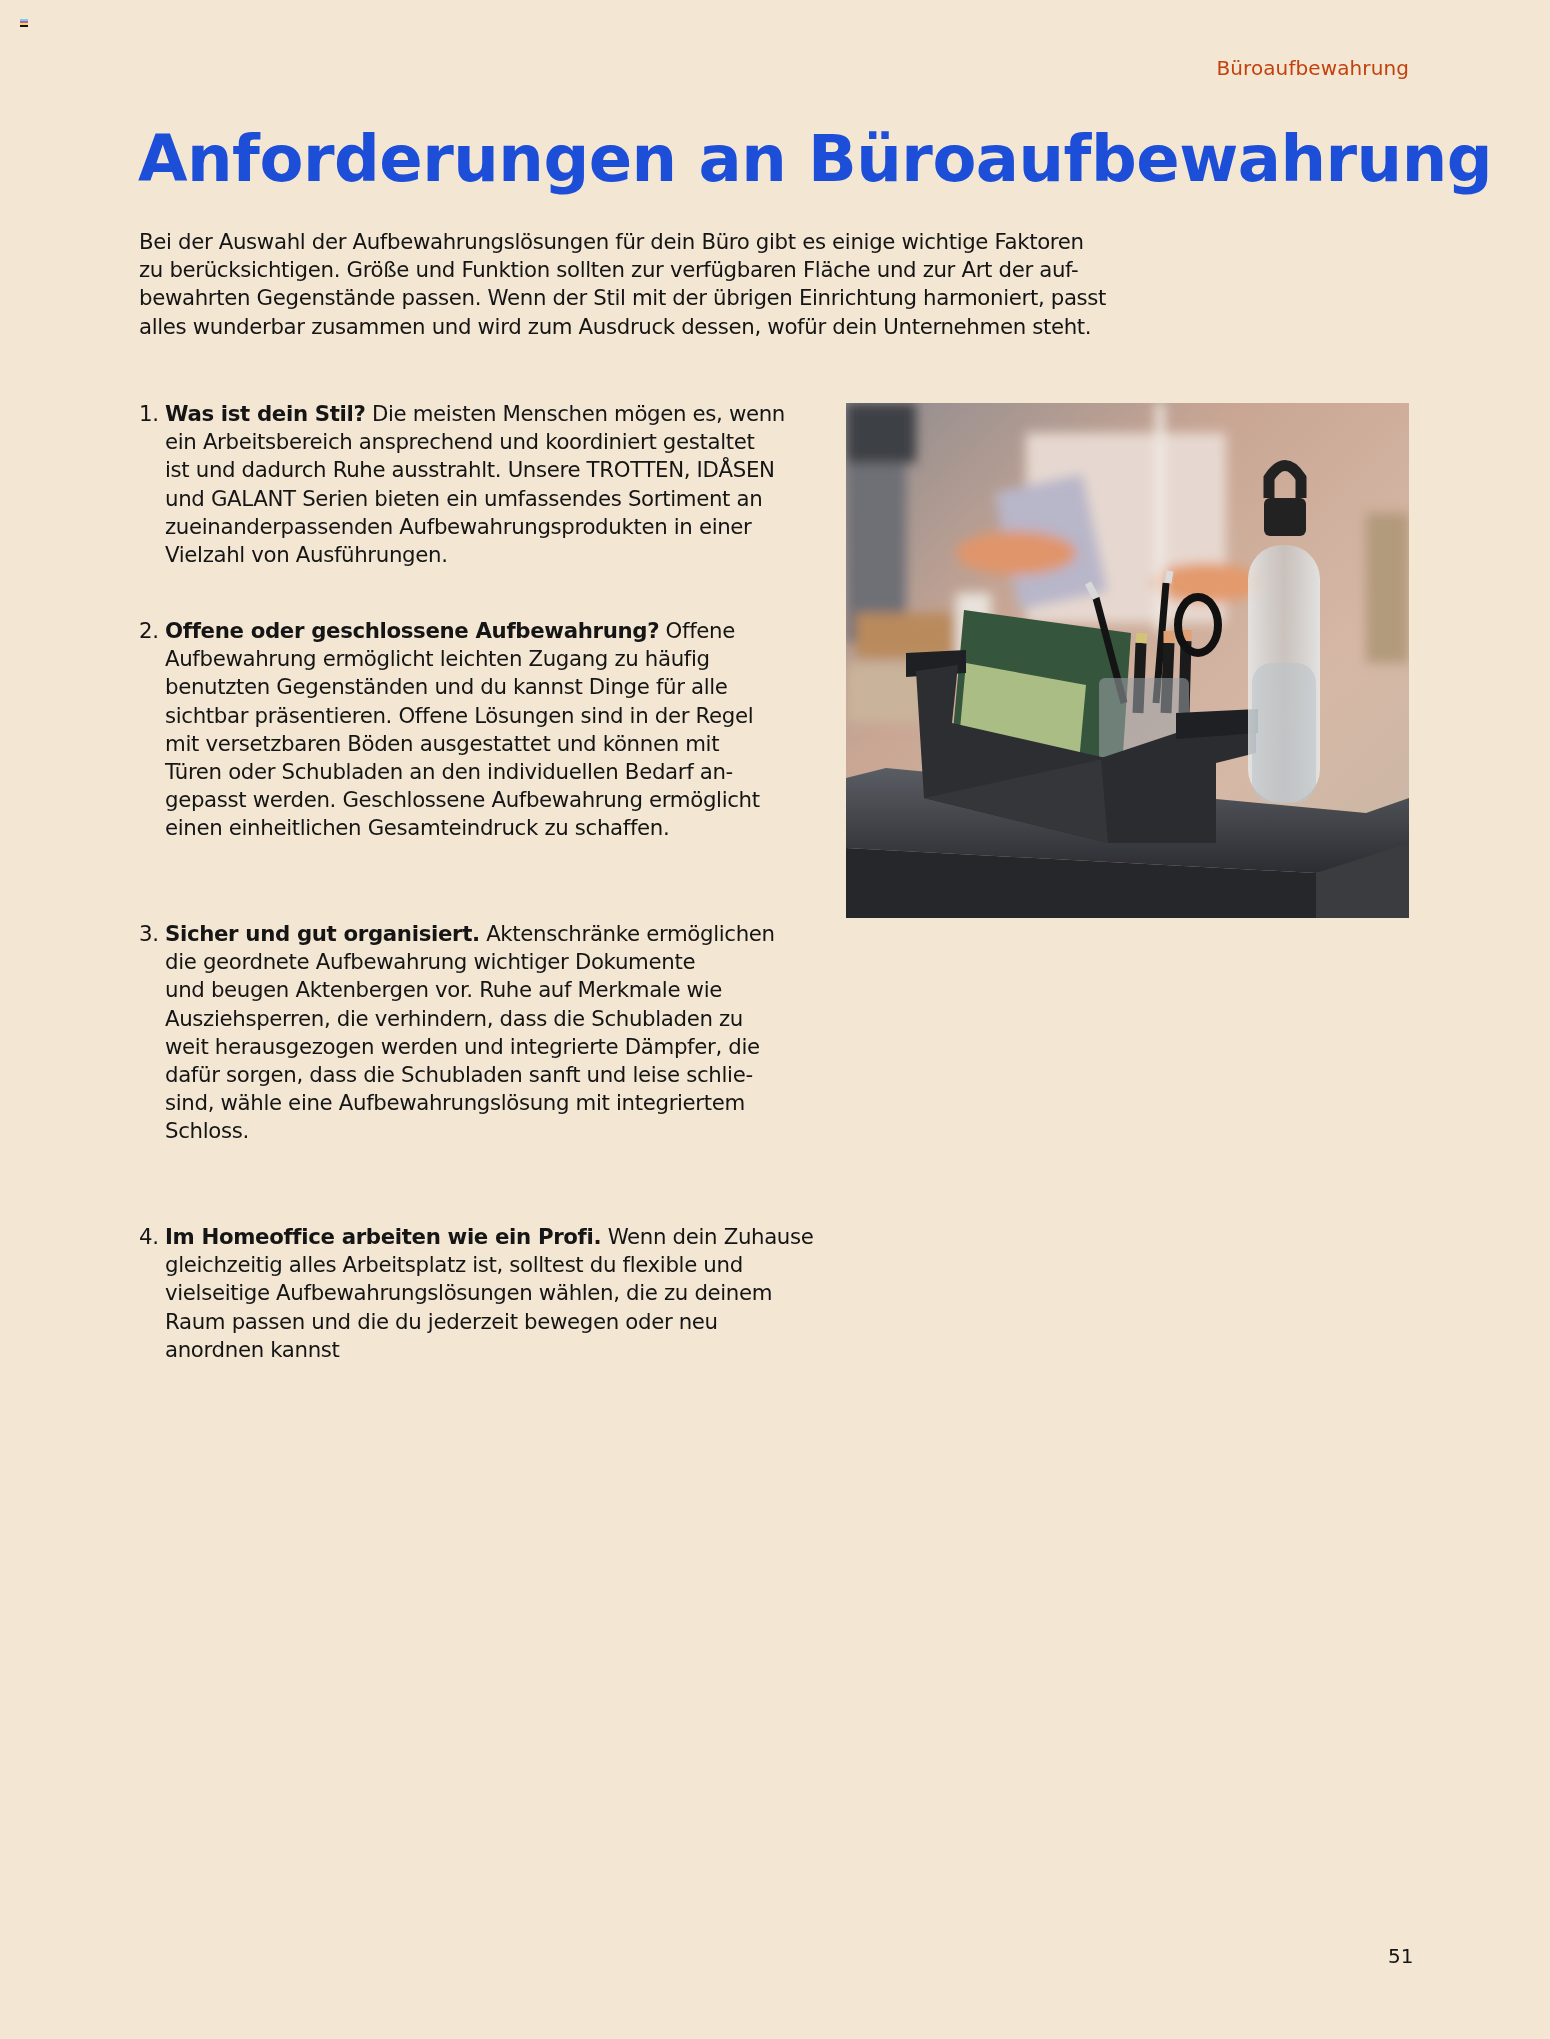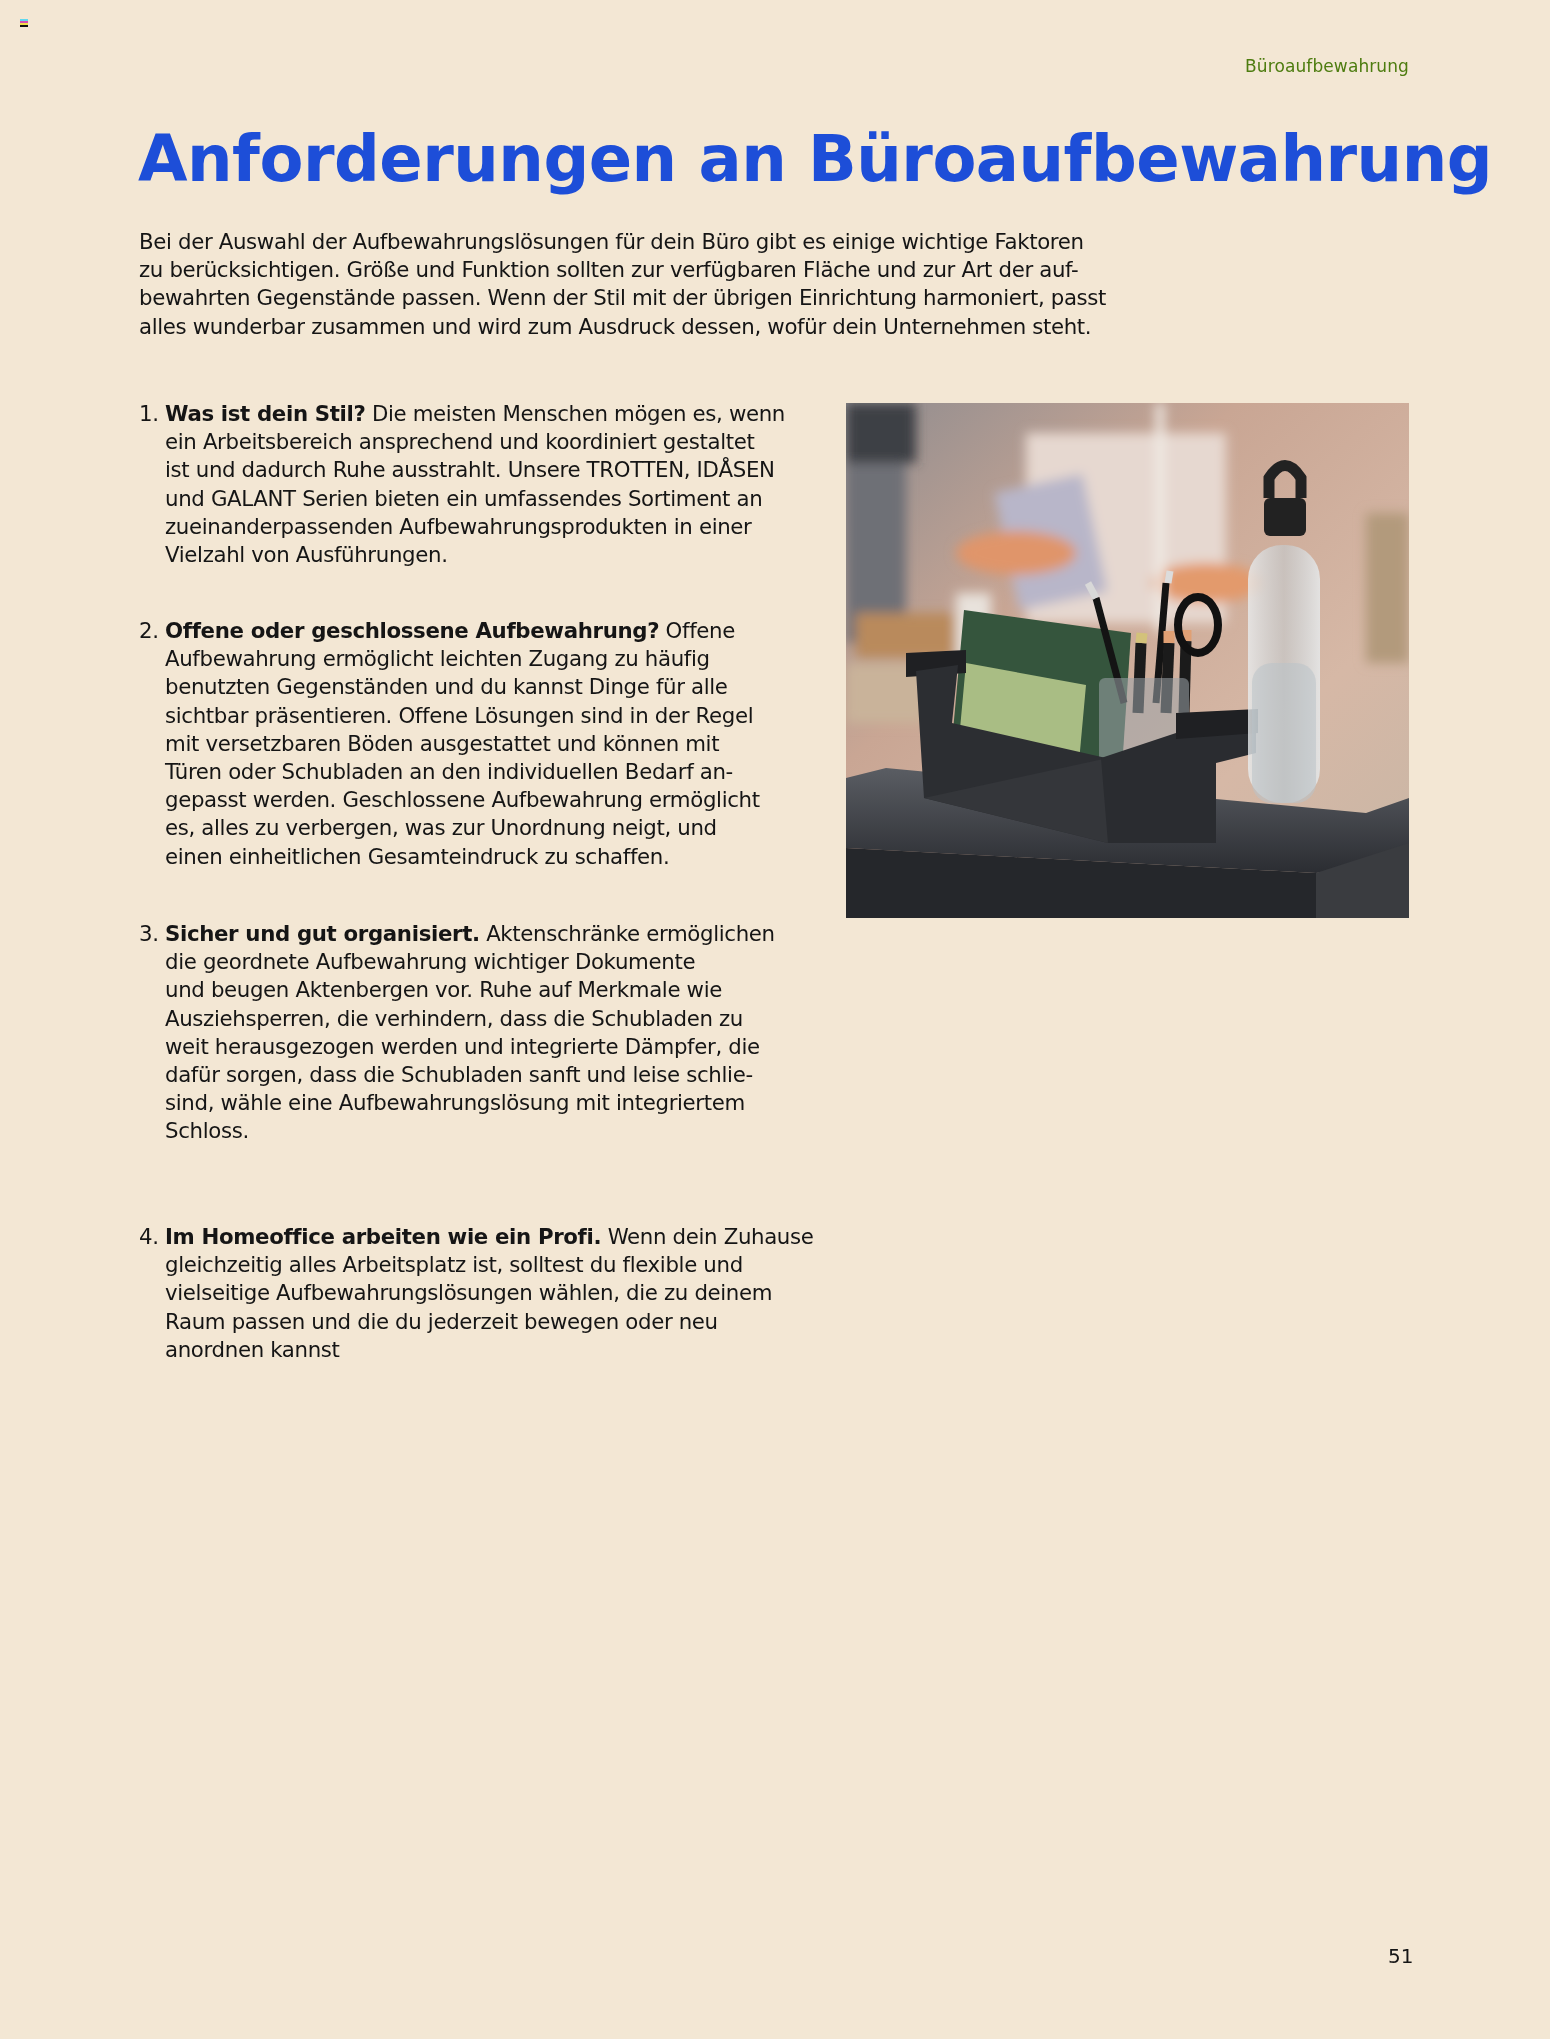--- a/index.html
+++ b/index.html
@@ -7,21 +7,21 @@
       width: 1550px; height: 2039px;
       background: #f3e7d4;
       position: relative; overflow: hidden;
       font-family: "DejaVu Sans", "Liberation Sans", sans-serif;
       color: #111;
     }
     .reg-mark { position: absolute; left: 20px; top: 19px; width: 8px; height: 9px; }
     .reg-mark div { height: 2px; }
     .section-label {
       position: absolute; right: 141px; top: 56px;
-      font-size: 17px; letter-spacing: 0.1px; color: #4d7c0f;
+      font-size: 20px; letter-spacing: 0.1px; color: #c2410c;
     }
     .title {
       position: absolute; left: 138px; top: 122px;
       font-size: 64px; font-weight: bold; letter-spacing: -0.5px; color: #1d4ed8;
       white-space: nowrap; margin: 0;
     }
     .intro {
       position: absolute; left: 139px; top: 228px; width: 1040px;
       font-size: 21.3px; line-height: 28.2px; margin: 0; color: #151515;
       letter-spacing: -0.35px;
@@ -75,21 +75,20 @@
   <li class="item" style="top:617px">
     <span class="num">2.</span>
     <div class="body">
       <span class="line"><b>Offene oder geschlossene Aufbewahrung?</b><span> Offene</span></span>
       <span class="line">Aufbewahrung ermöglicht leichten Zugang zu häufig</span>
       <span class="line">benutzten Gegenständen und du kannst Dinge für alle</span>
       <span class="line">sichtbar präsentieren. Offene Lösungen sind in der Regel</span>
       <span class="line">mit versetzbaren Böden ausgestattet und können mit</span>
       <span class="line">Türen oder Schubladen an den individuellen Bedarf an-</span>
       <span class="line">gepasst werden. Geschlossene Aufbewahrung ermöglicht</span>
-      <span class="line">es, alles zu verbergen, was zur Unordnung neigt, und</span>
       <span class="line">einen einheitlichen Gesamteindruck zu schaffen.</span>
     </div>
   </li>
   <li class="item" style="top:920px">
     <span class="num">3.</span>
     <div class="body">
       <span class="line"><b>Sicher und gut organisiert.</b><span> Aktenschränke ermöglichen</span></span>
       <span class="line">die geordnete Aufbewahrung wichtiger Dokumente</span>
       <span class="line">und beugen Aktenbergen vor. Ruhe auf Merkmale wie</span>
       <span class="line">Ausziehsperren, die verhindern, dass die Schubladen zu</span>

